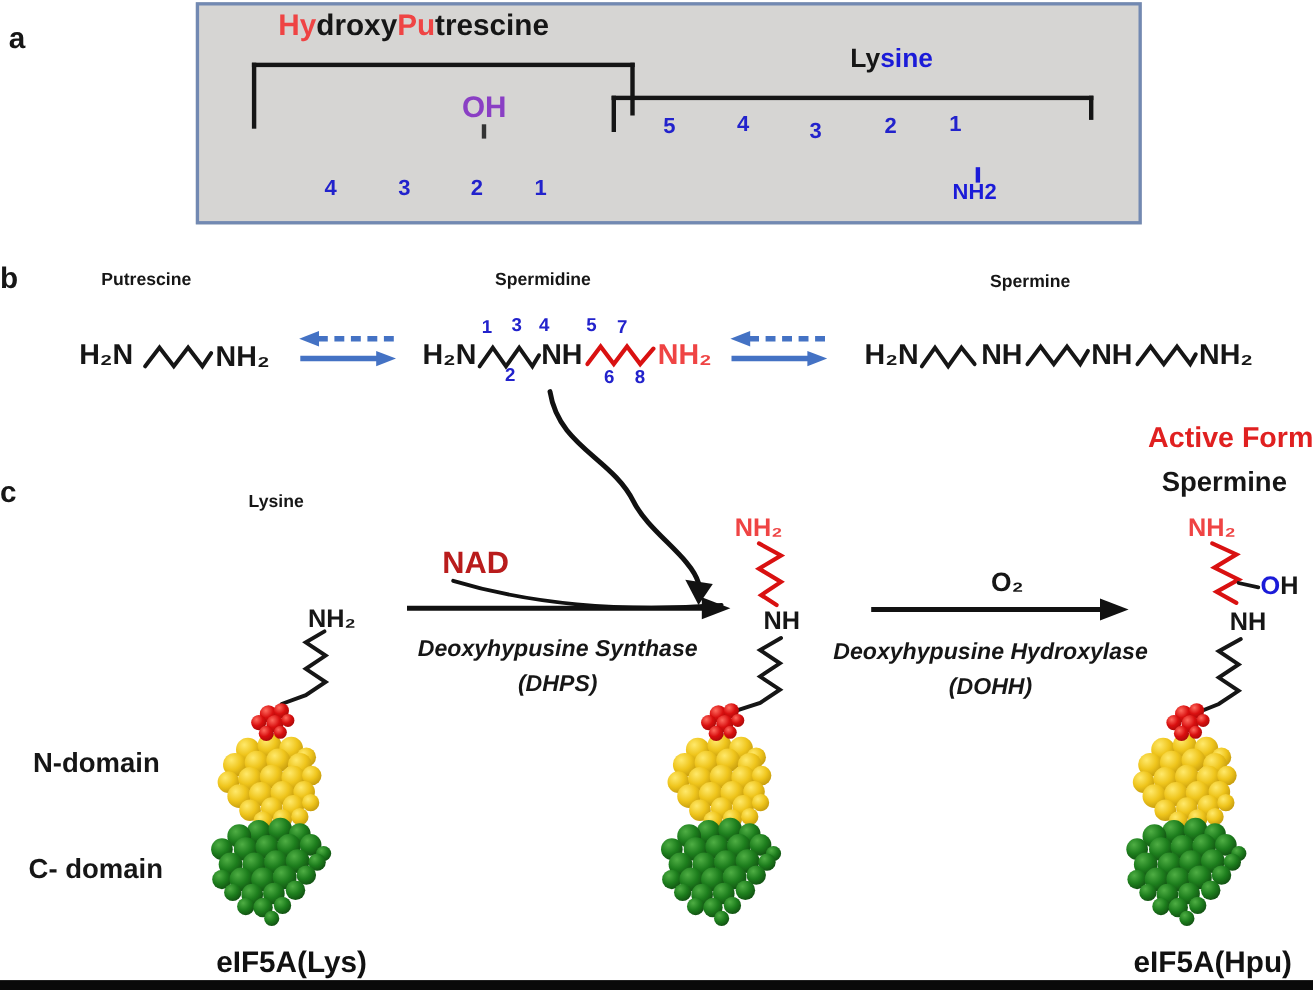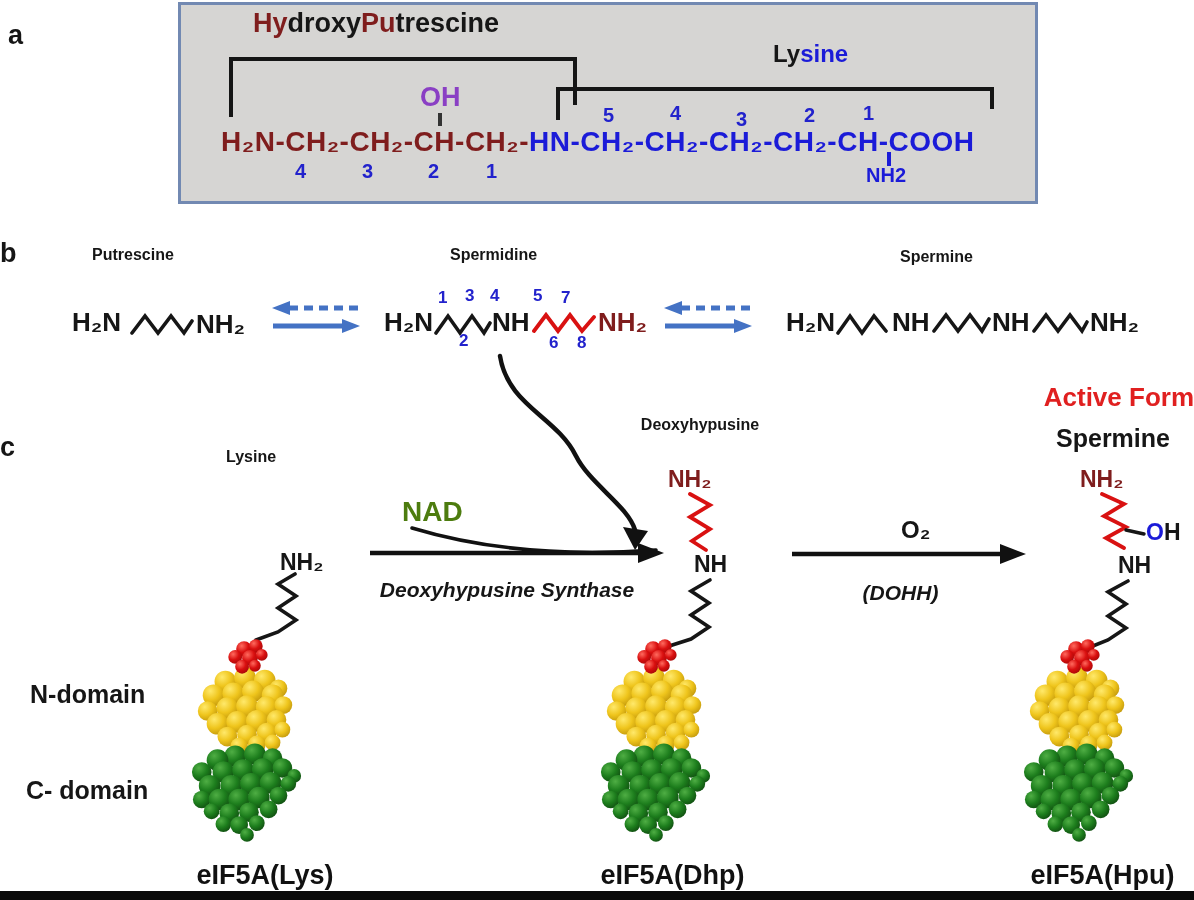--- a/index.html
+++ b/index.html
@@ -1,25 +1,25 @@
 <!DOCTYPE html>
 <html><head>
 <meta charset="utf-8">
 <style>
   html,body{margin:0;padding:0;background:#fff;}
   .fig{position:relative;width:1194px;height:900px;background:#ffffff;overflow:hidden;
        font-family:"Liberation Sans","DejaVu Sans",sans-serif;color:#161616;}
   .abs{position:absolute;}
   .b{font-weight:bold;}
   .panel-label{position:absolute;font-weight:bold;font-size:27px;color:#161616;}
-  .red{color:#7f1d1d;}
+  .red{color:#ef4444;}
   .blue{color:#1b1bd8;}
   .green{color:#22a447;}
   .purple{color:#8a3fc4;}
-  .nadblue{color:#4d7c0f;}
+  .nadblue{color:#b91c1c;}
   .black{color:#161616;}
   .box{position:absolute;left:178px;top:2px;width:860px;height:202px;
        background:#d6d5d3;border:3px solid #7289b2;box-sizing:border-box;}
   .bracket{position:absolute;background:#151515;}
   .formula{position:absolute;font-weight:bold;font-size:28px;letter-spacing:.5px;white-space:nowrap;}
   .num{position:absolute;font-weight:bold;font-size:20px;color:#2222cc;}
   .numsm{position:absolute;font-weight:bold;font-size:17px;color:#2222cc;}
   .chem{position:absolute;font-weight:bold;font-size:26px;white-space:nowrap;}
   .chem23{position:absolute;font-weight:bold;font-size:23px;white-space:nowrap;}
   .title-b{position:absolute;font-weight:bold;font-size:16px;color:#161616;}
@@ -135,21 +135,20 @@
   <div class="bracket" style="left:229px;top:57px;width:4px;height:60px"></div>
   <div class="bracket" style="left:573px;top:57px;width:4px;height:48px"></div>
 
   <div class="bracket" style="left:556px;top:87px;width:438px;height:4px"></div>
   <div class="bracket" style="left:556px;top:87px;width:4px;height:33px"></div>
   <div class="bracket" style="left:990px;top:87px;width:4px;height:22px"></div>
 
   <div class="abs b purple" style="left:420px;top:82px;font-size:27px">OH</div>
   <div class="tick" style="left:438px;top:113px;width:4px;height:13px;background:#333"></div>
 
-  <div class="formula" style="left:221px;top:126px"><span class="red">H₂N-CH₂-CH₂-CH-CH₂-</span><span class="blue">HN-CH₂-CH₂-CH₂-CH₂-CH-COOH</span></div>
 
   <span class="num" style="left:295px;top:160px">4</span>
   <span class="num" style="left:362px;top:160px">3</span>
   <span class="num" style="left:428px;top:160px">2</span>
   <span class="num" style="left:486px;top:160px">1</span>
 
   <span class="num green" style="left:603px;top:104px">5</span>
   <span class="num green" style="left:670px;top:102px">4</span>
   <span class="num green" style="left:736px;top:108px">3</span>
   <span class="num green" style="left:804px;top:104px">2</span>
@@ -211,48 +210,49 @@
   </svg>
   <div class="chem" style="left:992px;top:307px">NH</div>
   <svg class="abs" style="left:1032px;top:310px" width="58" height="28">
     <polyline points="2,21 14,5 26,21 38,5 50,21 55,12" fill="none" stroke="#161616" stroke-width="3.6" stroke-linecap="round"></polyline>
   </svg>
   <div class="chem" style="left:1090px;top:307px">NH₂</div>
 
   <div class="panel-label" style="left:0px;top:432px">c</div>
 
   <div class="title-b" style="left:226px;top:448px">Lysine</div>
-  <div class="title-b" style="left:580px;top:416px;width:240px;text-align:center">Deoxyhypusine</div>
   <div class="abs" style="left:1018px;top:382px;width:176px;text-align:right;font-size:26px;font-weight:600;color:#e02020">Active Form</div>
   <div class="title-b" style="left:1048px;top:424px;width:130px;text-align:center;font-size:25px">Spermine</div>
 
   <svg class="abs" style="left:478px;top:348px" width="195" height="212">
     <path d="M22,8 C30,58 78,68 98,108 C112,136 150,158 157,182" fill="none" stroke="#111" stroke-width="4.5" stroke-linecap="round"></path>
     <polygon points="145,179 170,183 157,202" fill="#111"></polygon>
   </svg>
 
   <div class="abs b nadblue" style="left:402px;top:496px;font-size:28px">NAD</div>
   <svg class="abs" style="left:398px;top:522px" width="265" height="36">
     <path d="M14,6 Q120,38 258,28" fill="none" stroke="#111" stroke-width="3.5" stroke-linecap="round"></path>
   </svg>
 
   <svg class="abs" style="left:363px;top:538px" width="305" height="30">
     <line x1="7" y1="15" x2="277" y2="15" stroke="#111" stroke-width="4.5"></line>
     <polygon points="275,5 301,15 275,25" fill="#111"></polygon>
   </svg>
   <div class="enzyme" style="left:352px;top:574px;width:310px">
     <div>Deoxyhypusine Synthase</div>
+    <div>(DHPS)</div>
   </div>
 
   <div class="abs b" style="left:901px;top:516px;font-size:24px">O₂</div>
   <svg class="abs" style="left:786px;top:540px" width="245" height="30">
     <line x1="6" y1="14" x2="216" y2="14" stroke="#111" stroke-width="4.5"></line>
     <polygon points="214,4 240,14 214,24" fill="#111"></polygon>
   </svg>
   <div class="enzyme" style="left:728px;top:577px;width:345px">
+    <div>Deoxyhypusine Hydroxylase</div>
     <div>(DOHH)</div>
   </div>
 
   <div class="chem23" style="left:280px;top:549px">NH₂</div>
   <svg class="abs" style="left:246px;top:570px" width="62" height="76">
     <polyline points="49,4 32,14 50,26 32,38 50,50 32,62 10,70" fill="none" stroke="#161616" stroke-width="3.6" stroke-linecap="round"></polyline>
   </svg>
 
   <div class="chem23 red" style="left:668px;top:466px">NH₂</div>
   <svg class="abs" style="left:676px;top:490px" width="46" height="64">
@@ -281,17 +281,16 @@
       <use href="#protein"></use>
     </svg>
   <svg class="abs" style="left:597px;top:634px" width="118" height="212" viewBox="0 0 120 215">
       <use href="#protein"></use>
     </svg>
   <svg class="abs" style="left:1020px;top:634px" width="118" height="212" viewBox="0 0 120 215">
       <use href="#protein"></use>
     </svg>
 
   <div class="plabel" style="left:190px;top:860px;width:150px">eIF5A(Lys)</div>
-  <div class="plabel" style="left:595px;top:860px;width:155px">eIF5A(Dhp)</div>
   <div class="plabel" style="left:1025px;top:860px;width:155px">eIF5A(Hpu)</div>
 
   <div class="abs" style="left:0;top:891px;width:1194px;height:9px;background:#0a0a0a"></div>
 </div>
 
 </body></html>

